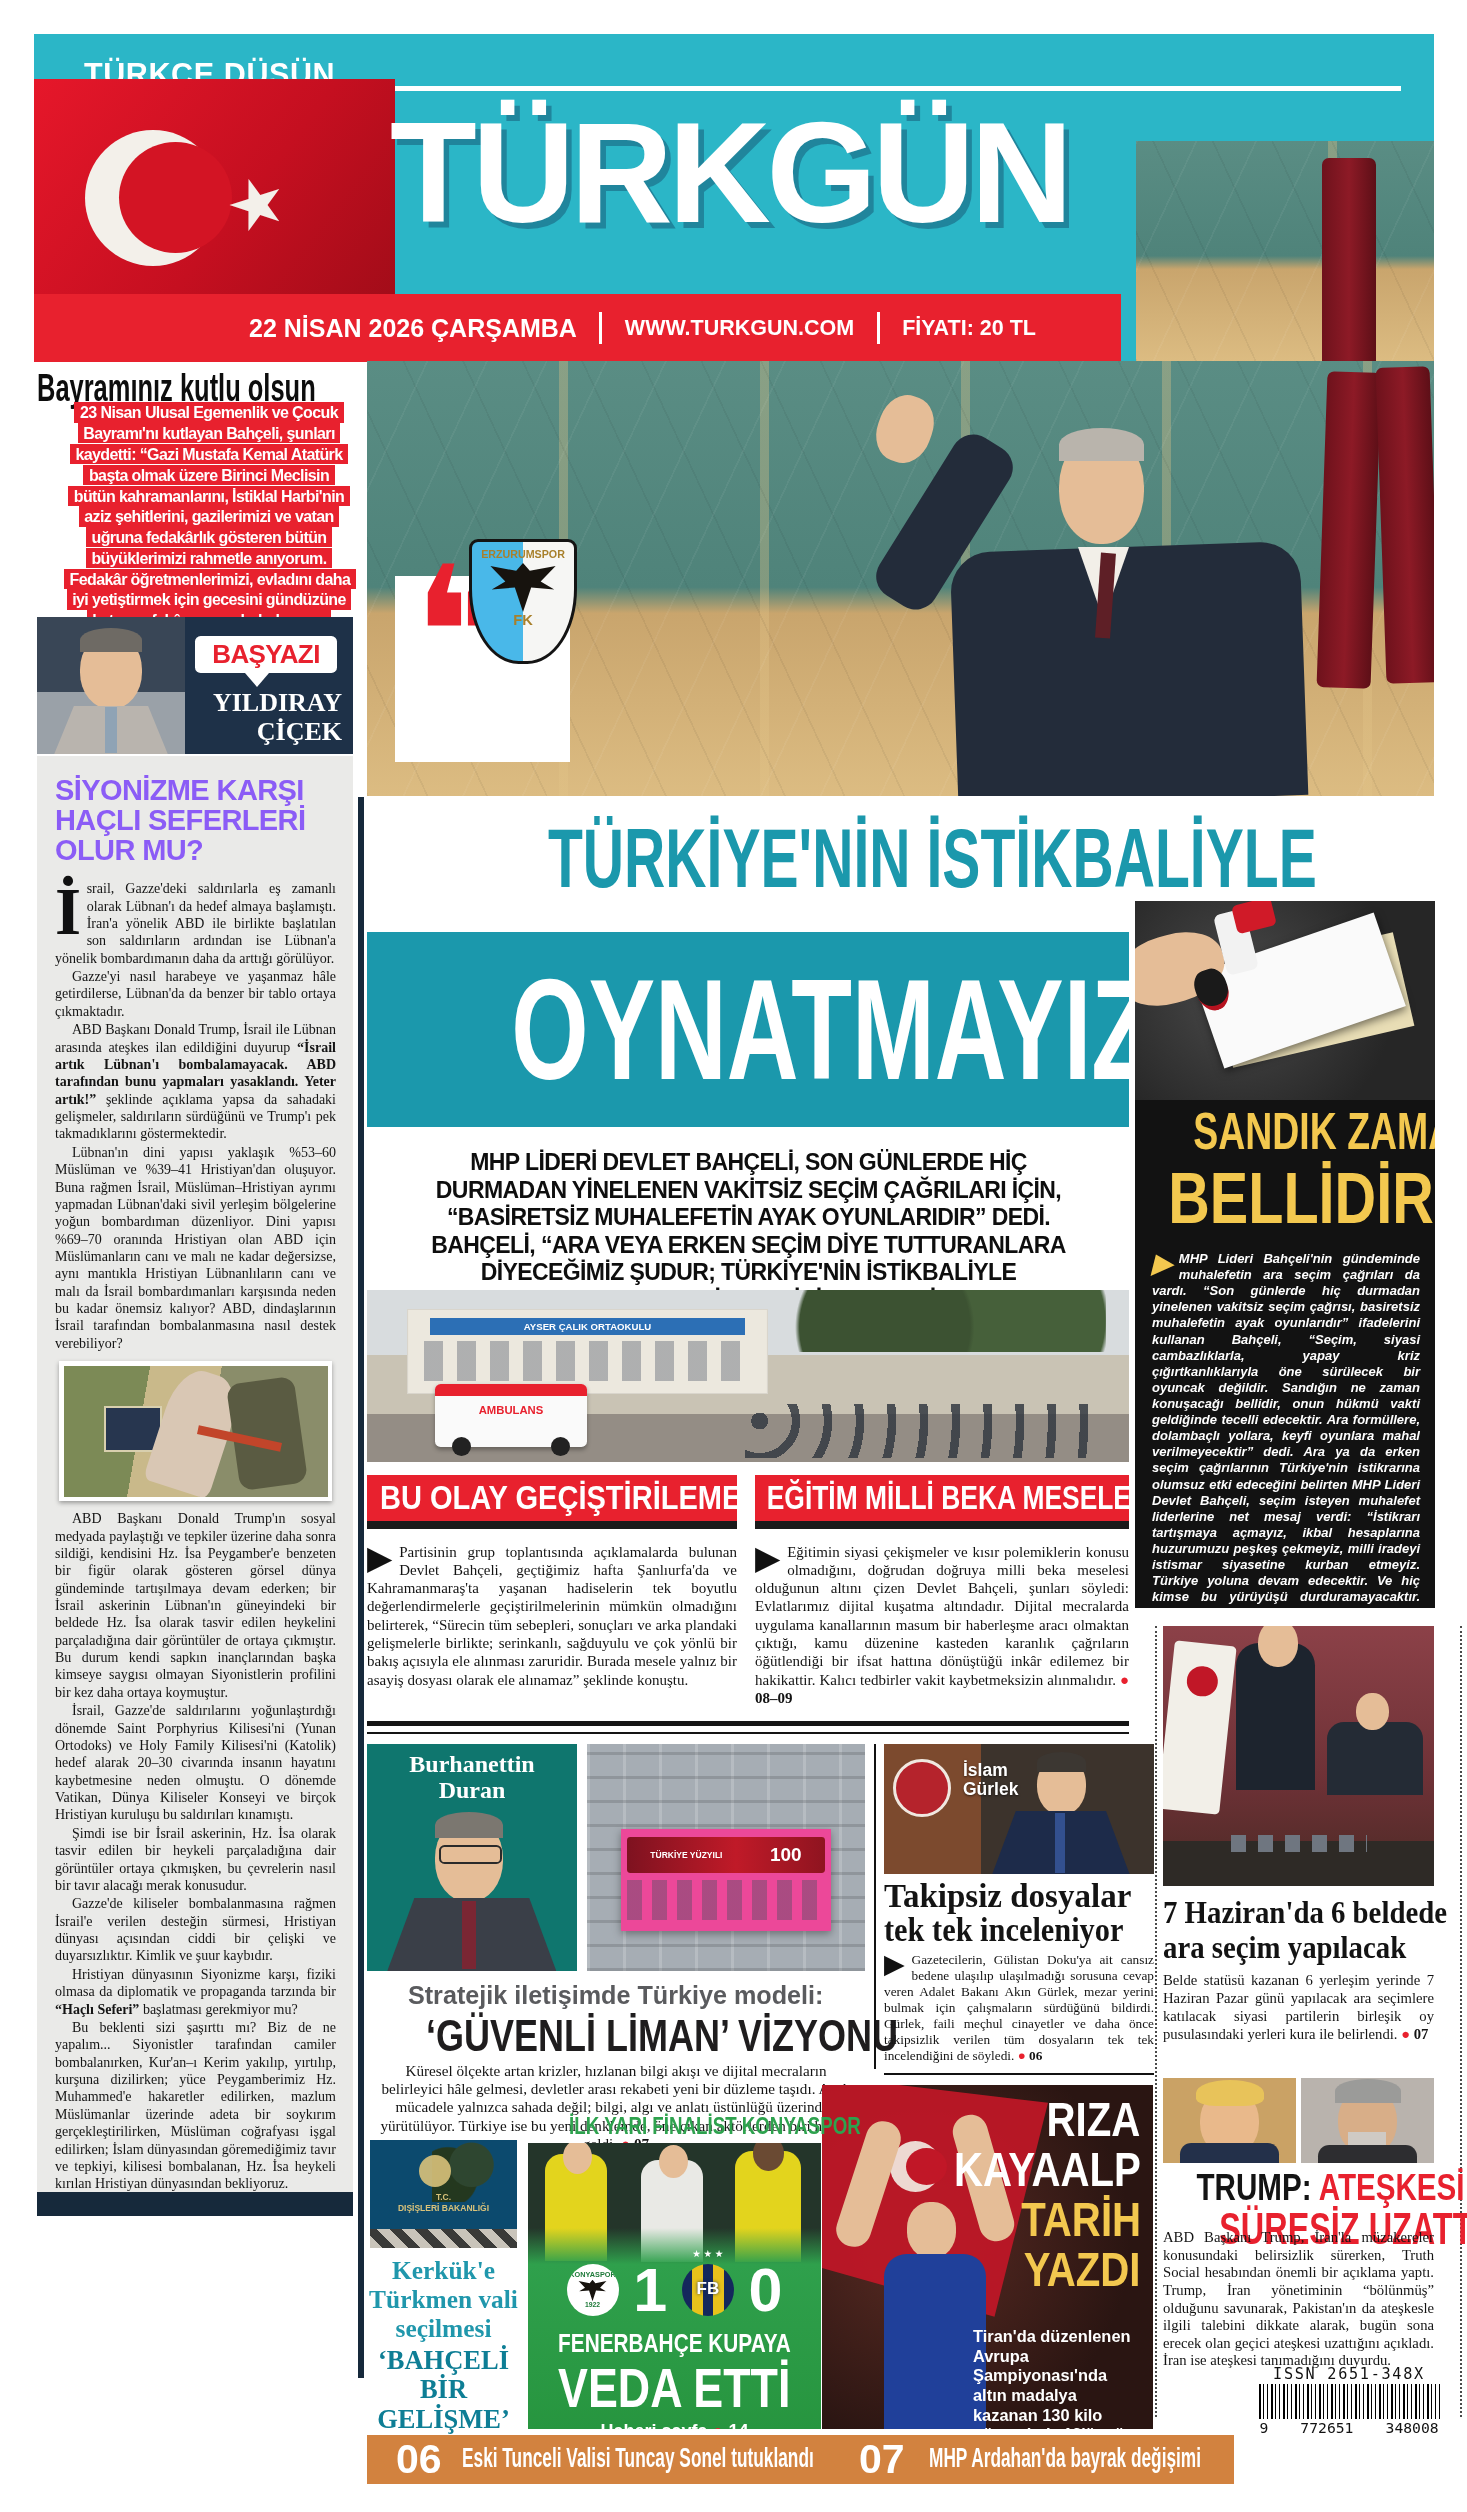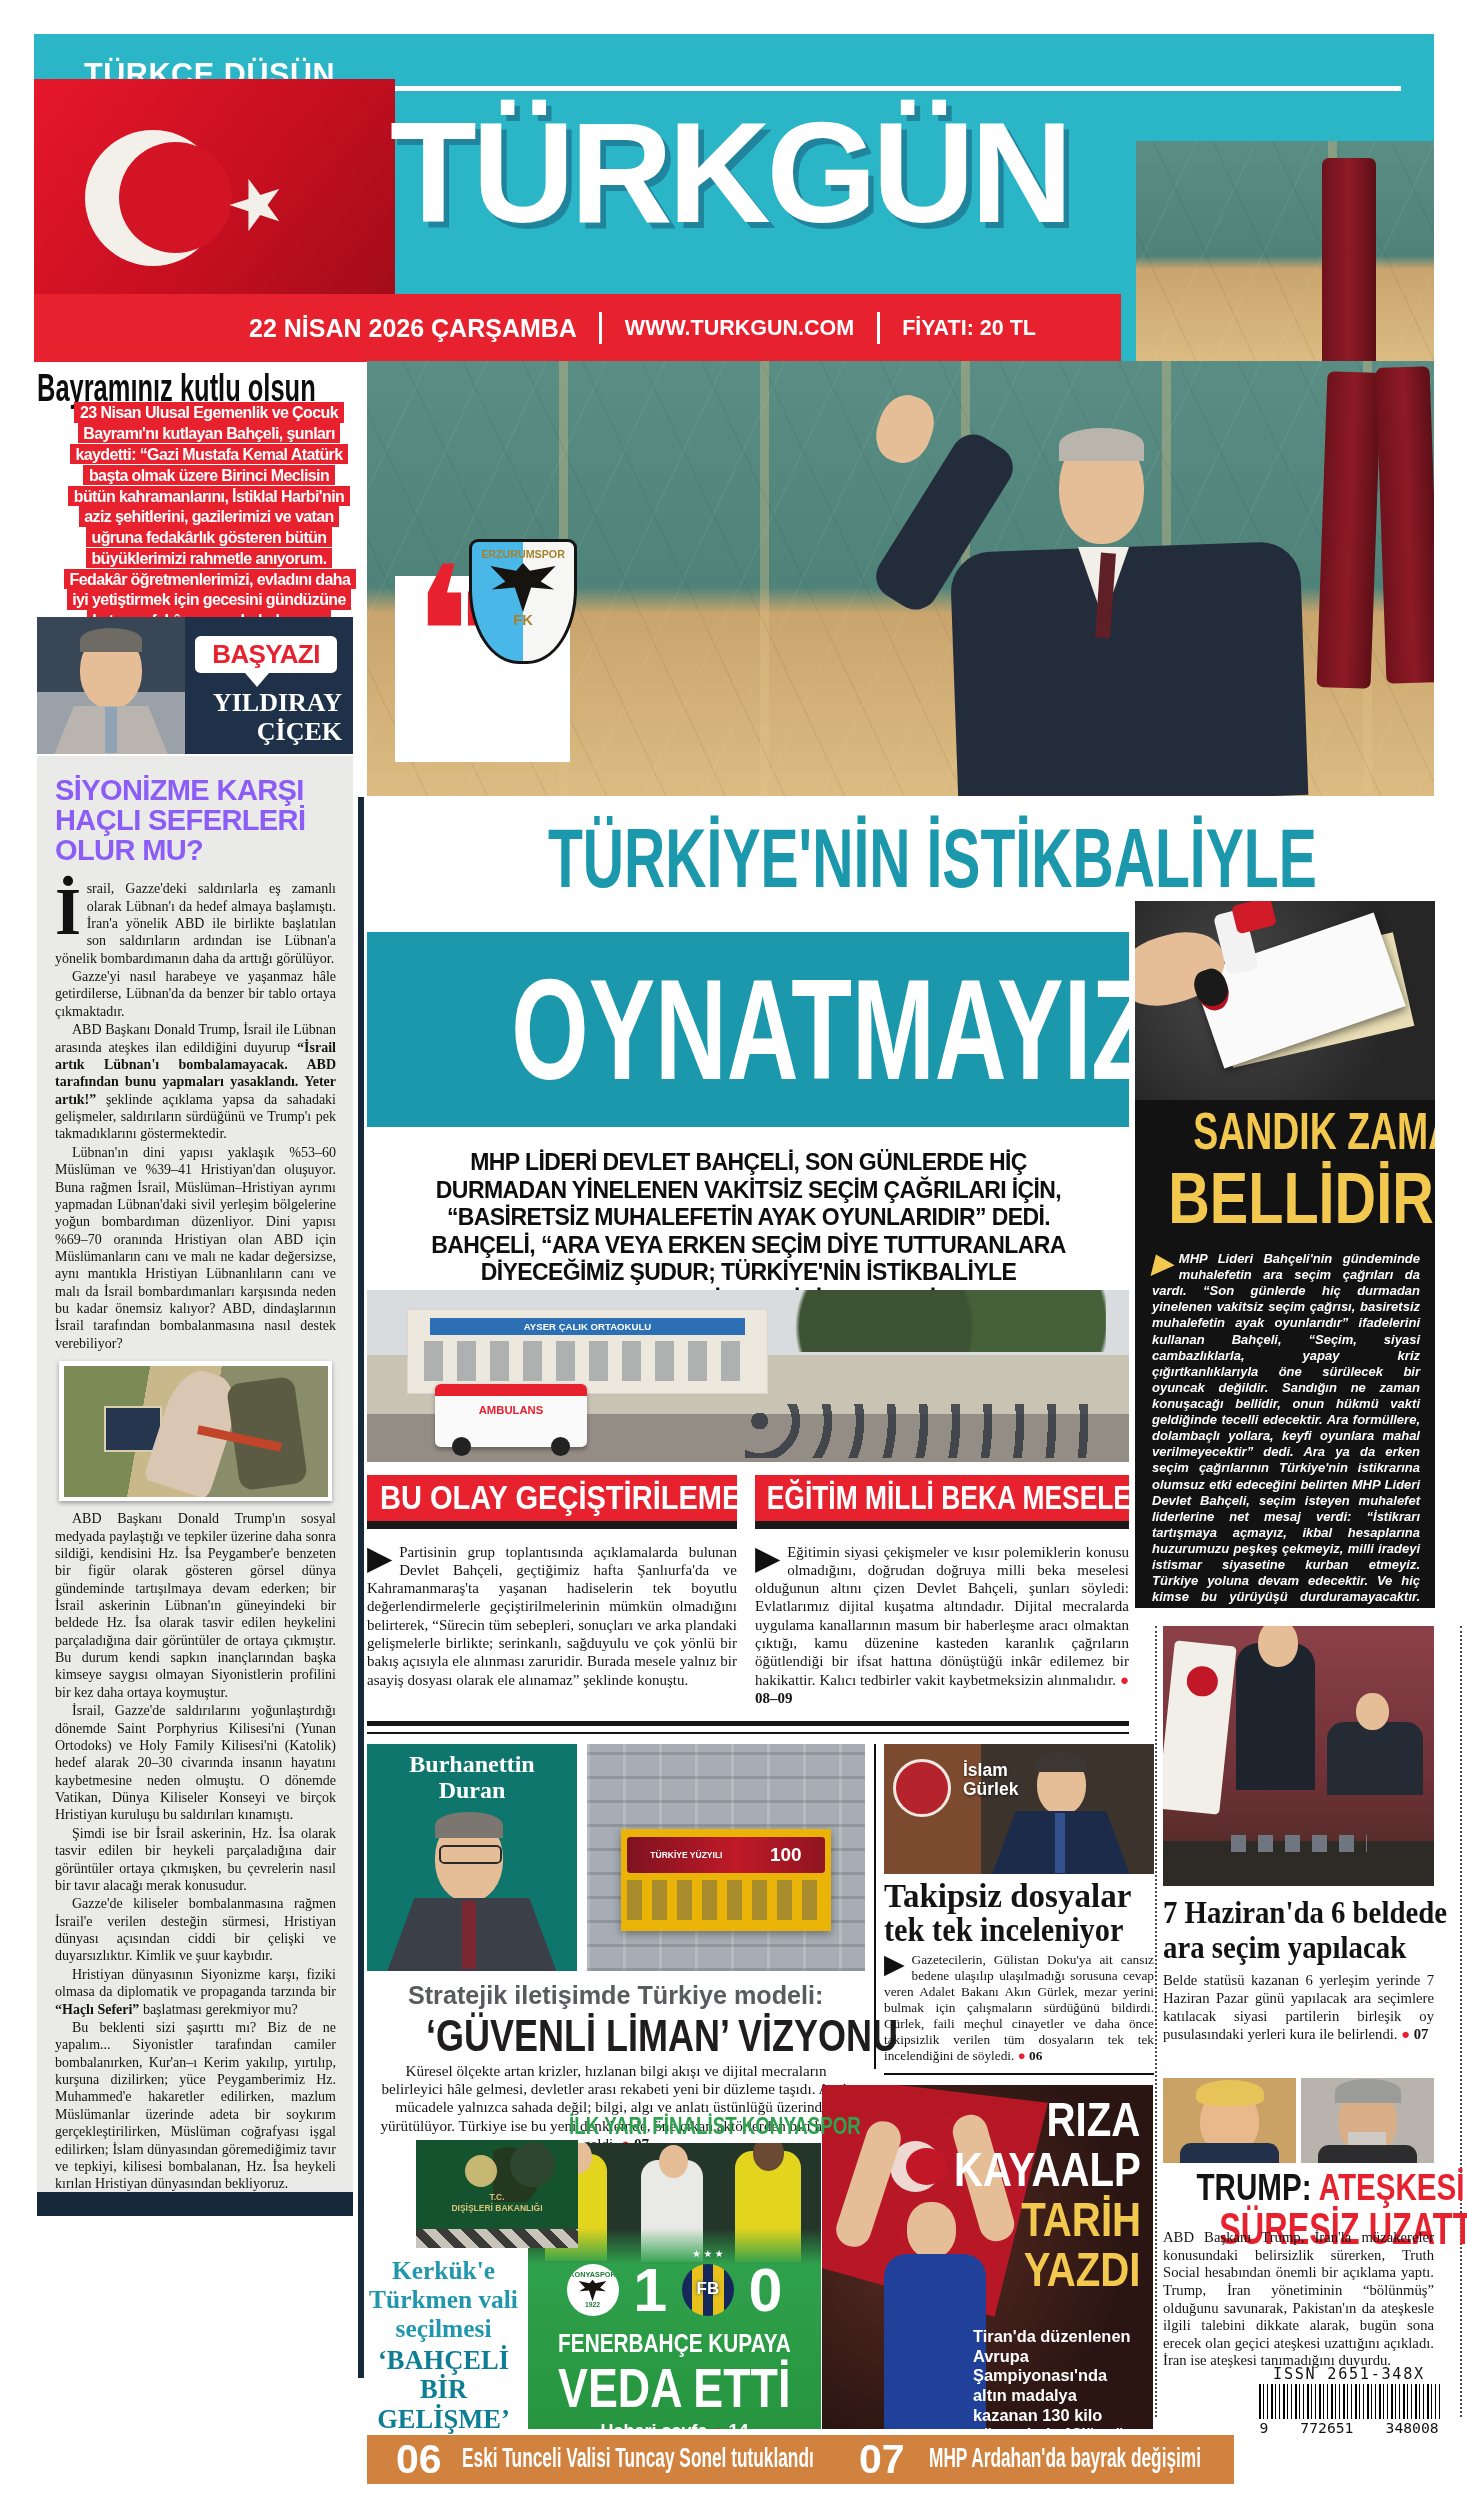--- a/index.html
+++ b/index.html
@@ -99,21 +99,21 @@
   
   #riza{left:822px;top:2085px;width:331px;height:344px;overflow:hidden;background:radial-gradient(circle at 30% 45%,#5a2b23 0%,#2a1512 70%);}
   #riza .t{position:absolute;right:12.4px;top:10.2px;text-align:right;font-weight:bold;line-height:1.02;}
   #riza .bd{position:absolute;left:151px;top:242px;width:169px;color:#fff;font-weight:bold;font-size:16.4px;line-height:1.2;}
   
   #kkick{left:528px;top:2112px;width:293px;text-align:center;font-weight:bold;font-size:24px;color:#2ea24e;}
   #kblock{left:528px;top:2143px;width:293px;height:286px;overflow:hidden;background:#24352a;}
   #kgreen{position:absolute;left:0;top:85px;width:100%;height:202px;background:linear-gradient(180deg,rgba(47,160,76,0) 0%,#2fa04c 18%,#27953f 100%);}
   .shieldc{width:52px;height:52px;border-radius:50%;background:#fff;text-align:center;overflow:hidden;}
   
-  #kerphoto{left:370px;top:2140px;width:162px;height:108px;overflow:hidden;background:#14532d;text-align:center;margin-left:46px;}
+  #kerphoto{left:370px;top:2140px;width:147px;height:108px;overflow:hidden;background:#0c4a6e;text-align:center;}
   #kerl{left:364px;top:2256px;width:159px;text-align:center;font-family:"Liberation Serif",serif;font-weight:bold;}
   
   #sandik{left:1135px;top:901px;width:300px;height:707px;background:#121212;overflow:hidden;}
   #sphoto{position:absolute;left:0;top:0;width:100%;height:199px;background:radial-gradient(circle at 35% 45%,#4a4a4a 0%,#262626 70%);overflow:hidden;}
   #st1{position:absolute;left:0;top:204px;width:100%;text-align:center;font-weight:bold;font-size:52px;color:#f3c84f;line-height:1;}
   #st2{position:absolute;left:0;top:261px;width:100%;text-align:center;font-weight:bold;font-size:72px;color:#f3c84f;line-height:1;}
   #sbody{position:absolute;left:17px;top:350px;width:268px;color:#fff;font-weight:bold;font-style:italic;font-size:13px;line-height:1.24;text-align:justify;}
   #sbody .arrow{color:#f3c84f;font-size:26px;}
   #ysk{left:1163px;top:1626px;width:271px;height:260px;overflow:hidden;background:linear-gradient(180deg,#8c4148 0%,#6d3136 60%,#4a2a24 100%);}
   #hz-t{left:1163px;top:1895px;width:271px;font-family:"Liberation Serif",serif;font-weight:bold;font-size:32px;line-height:1.08;color:#131313;}
@@ -298,21 +298,21 @@
     </div>
     <div class="ab skin" style="left:68px;top:73px;width:68px;height:85px;border-radius:48%;"></div>
     <div class="ab" style="left:68px;top:68px;width:68px;height:26px;background:#7b7770;border-radius:50% 50% 0 0;"></div>
     <div class="ab" style="left:72px;top:101px;width:59px;height:14.7px;border:2.8px solid #2a2a2a;border-radius:5.6px;background:transparent;"></div>
     <div class="ab" style="left:20.3px;top:154px;width:169px;height:73px;background:#3a3f48;clip-path:polygon(0 100%,16% 0,84% 0,100% 100%);"></div>
     <div class="ab" style="left:95px;top:157px;width:13.6px;height:68px;background:#7a2633;"></div>
   </div>
 
   <div id="iletisim" class="ab">
     <div class="citygrid"></div>
-    <div class="ab" style="left:34px;top:85px;width:210px;height:102px;background:#eab308;box-shadow:0 3.4px 8px rgba(0,0,0,.35);">
+    <div class="ab" style="left:34px;top:85px;width:210px;height:102px;background:#ec4899;box-shadow:0 3.4px 8px rgba(0,0,0,.35);">
       <div style="margin:8px 5.6px 0;height:36px;background:linear-gradient(90deg,#7e1220,#c01a28 55%,#8f1420);display:flex;align-items:center;justify-content:space-around;border-radius:3.4px;">
         <span style="color:#fff;font-size:8.5px;font-weight:bold;">TÜRKİYE YÜZYILI</span>
         <span style="color:#fff;font-size:19px;font-weight:bold;">100</span>
       </div>
       <div style="margin:6.8px 5.6px 0;height:40px;background:repeating-linear-gradient(90deg,rgba(70,80,95,.4) 0 14.7px,transparent 14.7px 25px);"></div>
     </div>
   </div>
 
   <div id="gkick" class="ab">
     <span class="cx" style="transform:scaleX(.95);">Stratejik iletişimde Türkiye modeli:</span>

